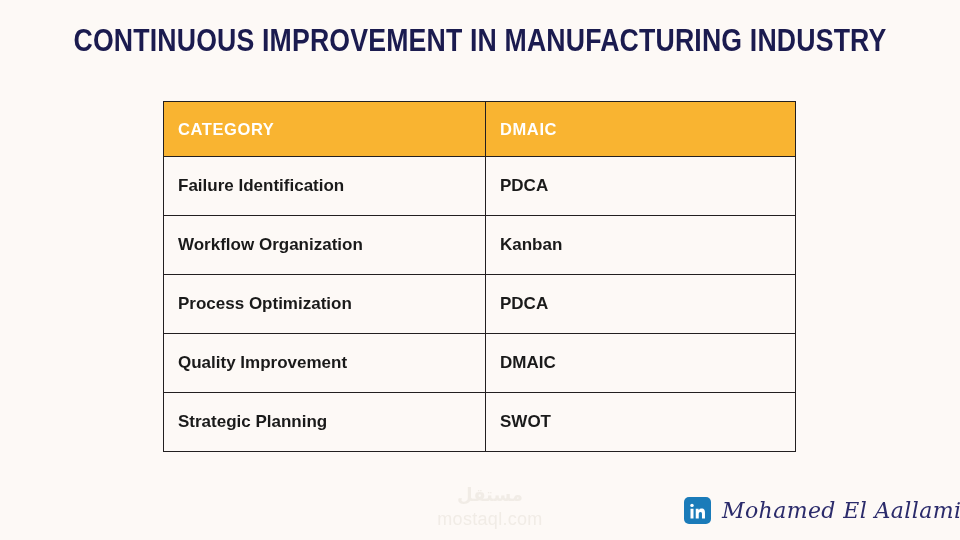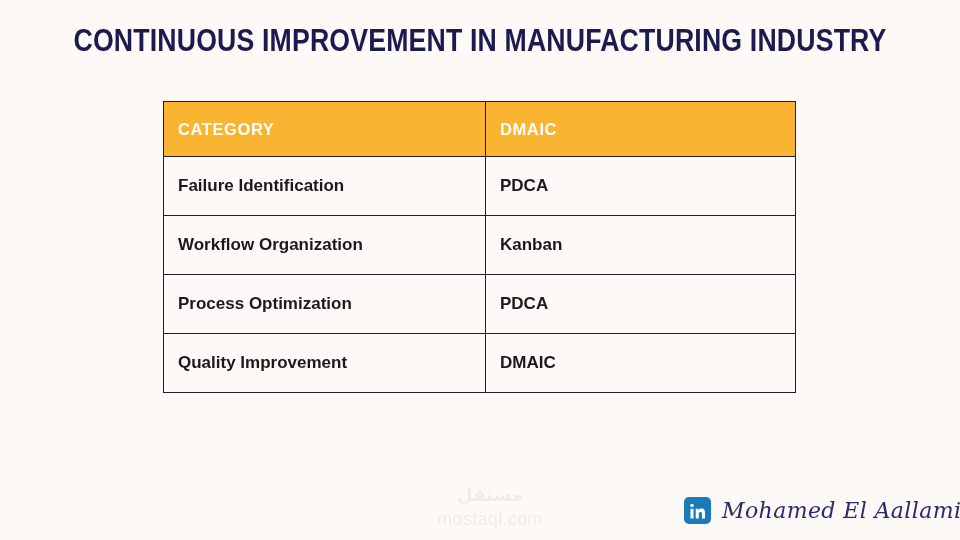--- a/index.html
+++ b/index.html
@@ -170,20 +170,24 @@
           <td>Workflow Organization</td>
           <td>Kanban</td>
         </tr>
         <tr>
           <td>Process Optimization</td>
           <td>PDCA</td>
         </tr>
         <tr>
           <td>Quality Improvement</td>
           <td>DMAIC</td>
+        </tr>
+        <tr>
+          <td>Strategic Planning</td>
+          <td>SWOT</td>
         </tr>
       </tbody>
     </table>
   </div>
 
   <div class="watermark">
     <span class="wm-ar">مستقل</span>
     <span class="wm-en">mostaql.com</span>
   </div>
 

